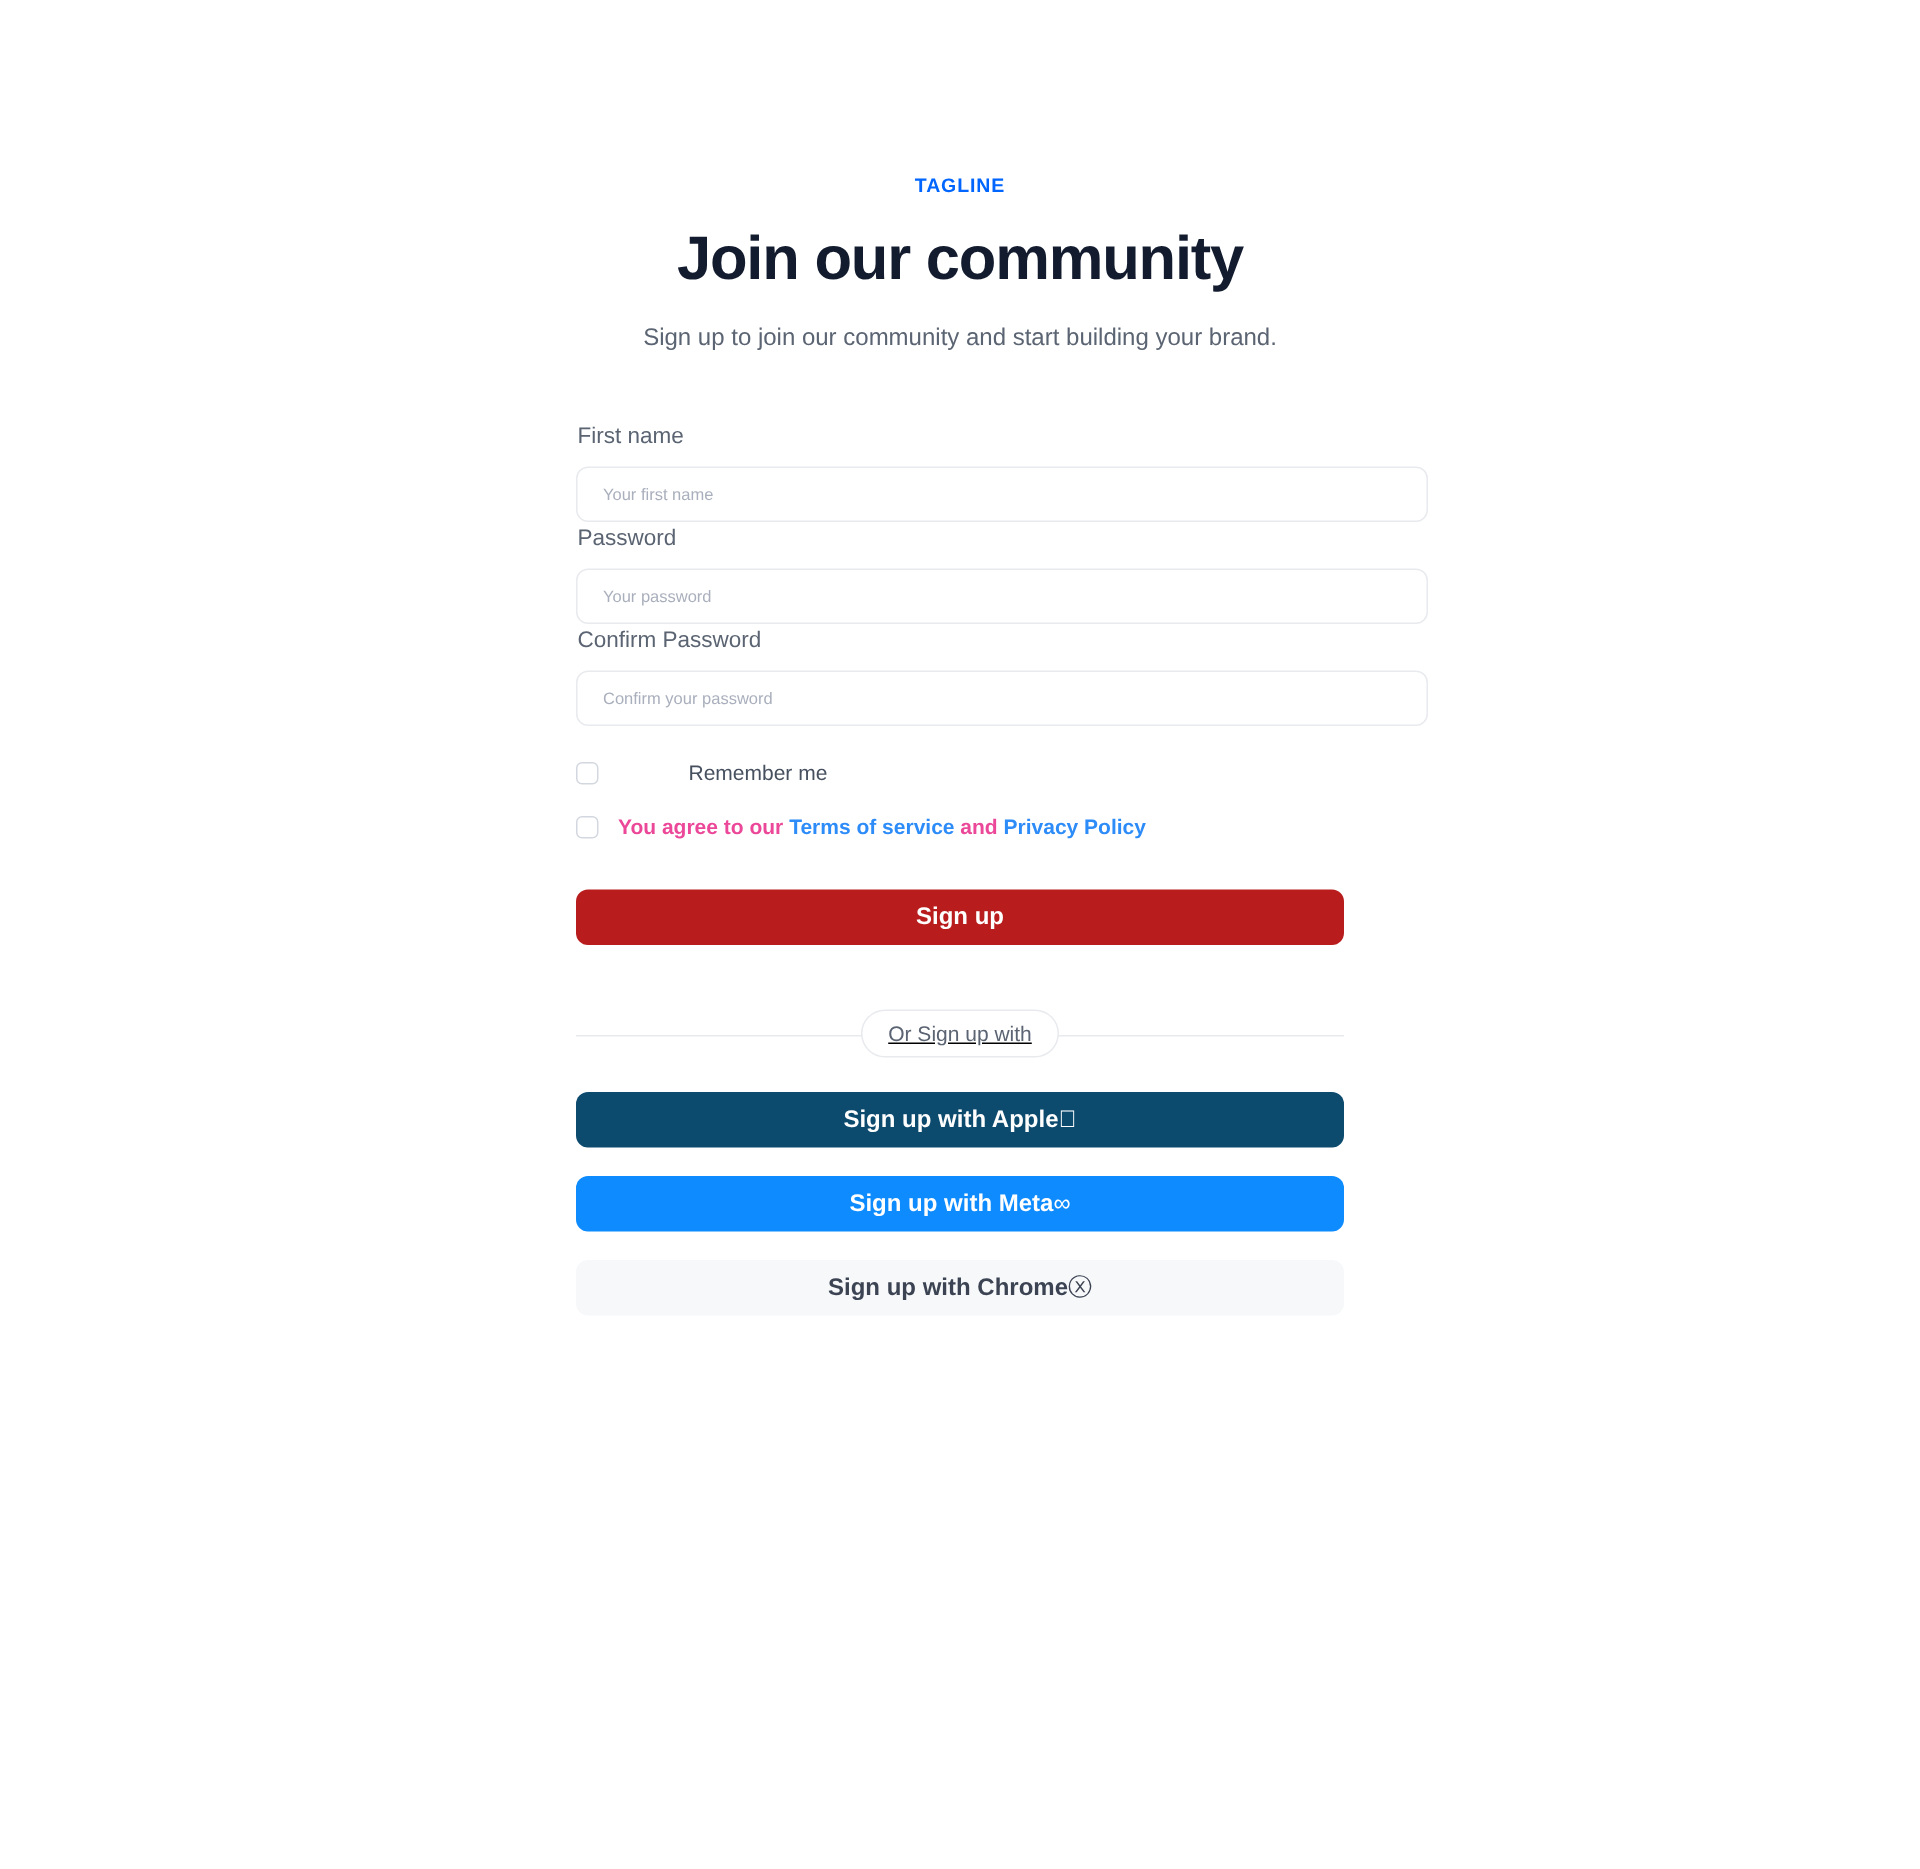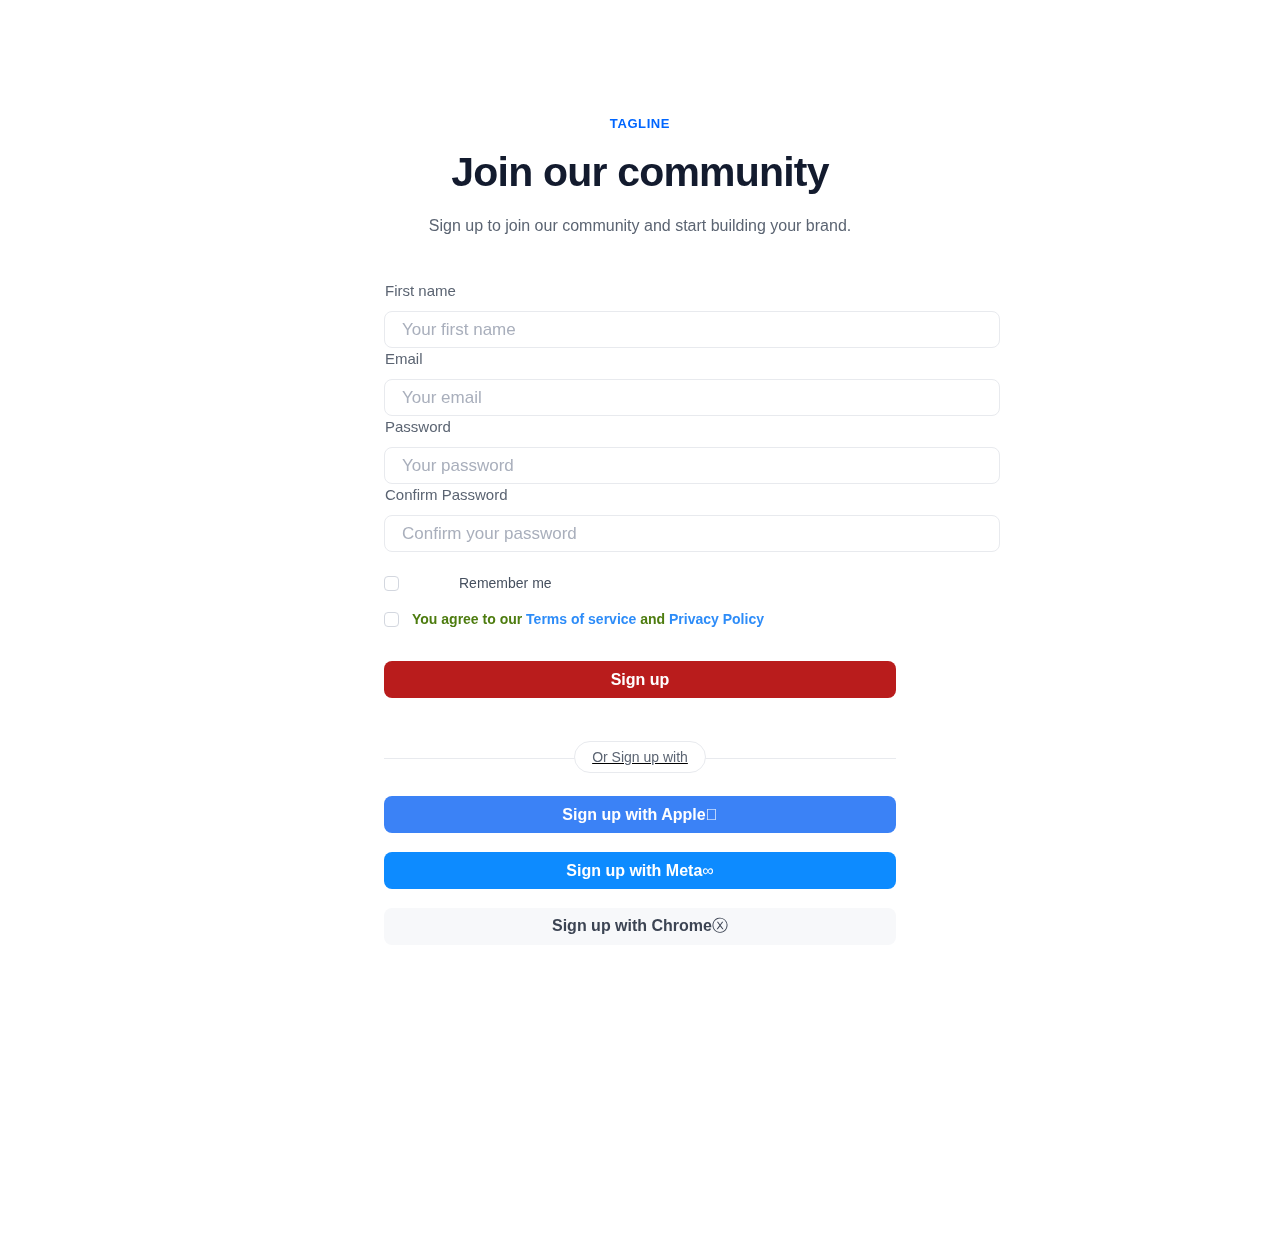--- a/index.html
+++ b/index.html
@@ -59,29 +59,29 @@
   .field { }
   .field-label {
     display: block;
     color: #5B6472;
     font-size: 15px;
     line-height: 22px;
     margin: 0 0 9px 1px;
   }
   .field-input {
     display: block;
-    width: 616px;
+    width: 568px;
     height: 37px;
     padding: 0 17px;
     border: 1px solid #E8EAEE;
     border-radius: 8px;
     background: #ffffff;
     color: #131B2E;
     font-family: "Liberation Sans", sans-serif;
-    font-size: 17px;
+    font-size: 11px;
     outline: none;
   }
   .field-input::placeholder { color: #A9AFBC; }
 
   
   .check-row {
     display: flex;
     align-items: center;
     margin-top: 16px;
   }
@@ -100,21 +100,21 @@
     color: #46505F;
     font-size: 14px;
     line-height: 20px;
   }
   .link {
     color: #2D8CF8;
     text-decoration: none;
     font-weight: bold;
     cursor: pointer;
   }
-  .check-text .muted { font-weight: bold; color: #4d7c0f; }
+  .check-text .muted { font-weight: bold; color: #ec4899; }
 
   
   .btn {
     display: block;
     width: 512px;
     border: none;
     border-radius: 8px;
     font-family: "Liberation Sans", sans-serif;
     font-size: 16px;
     font-weight: bold;
@@ -157,21 +157,21 @@
     font-size: 14px;
     line-height: 20px;
     top: -9px;
   }
 
   
   .btn-social {
     height: 37px;
     margin-bottom: 19px;
   }
-  .btn-apple  { background: #3b82f6; color: #ffffff; }
+  .btn-apple  { background: #0c4a6e; color: #ffffff; }
   .btn-meta   { background: #0D8BFF; color: #ffffff; }
   .btn-chrome { background: #F7F8FA; color: #3C4453; }
   .btn-icon { font-weight: normal; }
 
   
   .footer {
     text-align: center;
     color: #6B7381;
     font-size: 14px;
     font-weight: bold;
@@ -187,24 +187,20 @@
 
     <div class="tagline">TAGLINE</div>
     <h1 class="title">Join our community</h1>
     <p class="subtitle">Sign up to join our community and start building your brand.</p>
 
     <div class="field">
       <label class="field-label">First name</label>
       <input class="field-input" type="text" placeholder="Your first name" style="">
     </div>
 
-    <div class="field">
-      <label class="field-label">Email</label>
-      <input class="field-input" type="text" placeholder="Your email" style="">
-    </div>
 
     <div class="field">
       <label class="field-label">Password</label>
       <input class="field-input" type="password" placeholder="Your password" style="">
     </div>
 
     <div class="field">
       <label class="field-label">Confirm Password</label>
       <input class="field-input" type="password" placeholder="Confirm your password" style="">
     </div>

